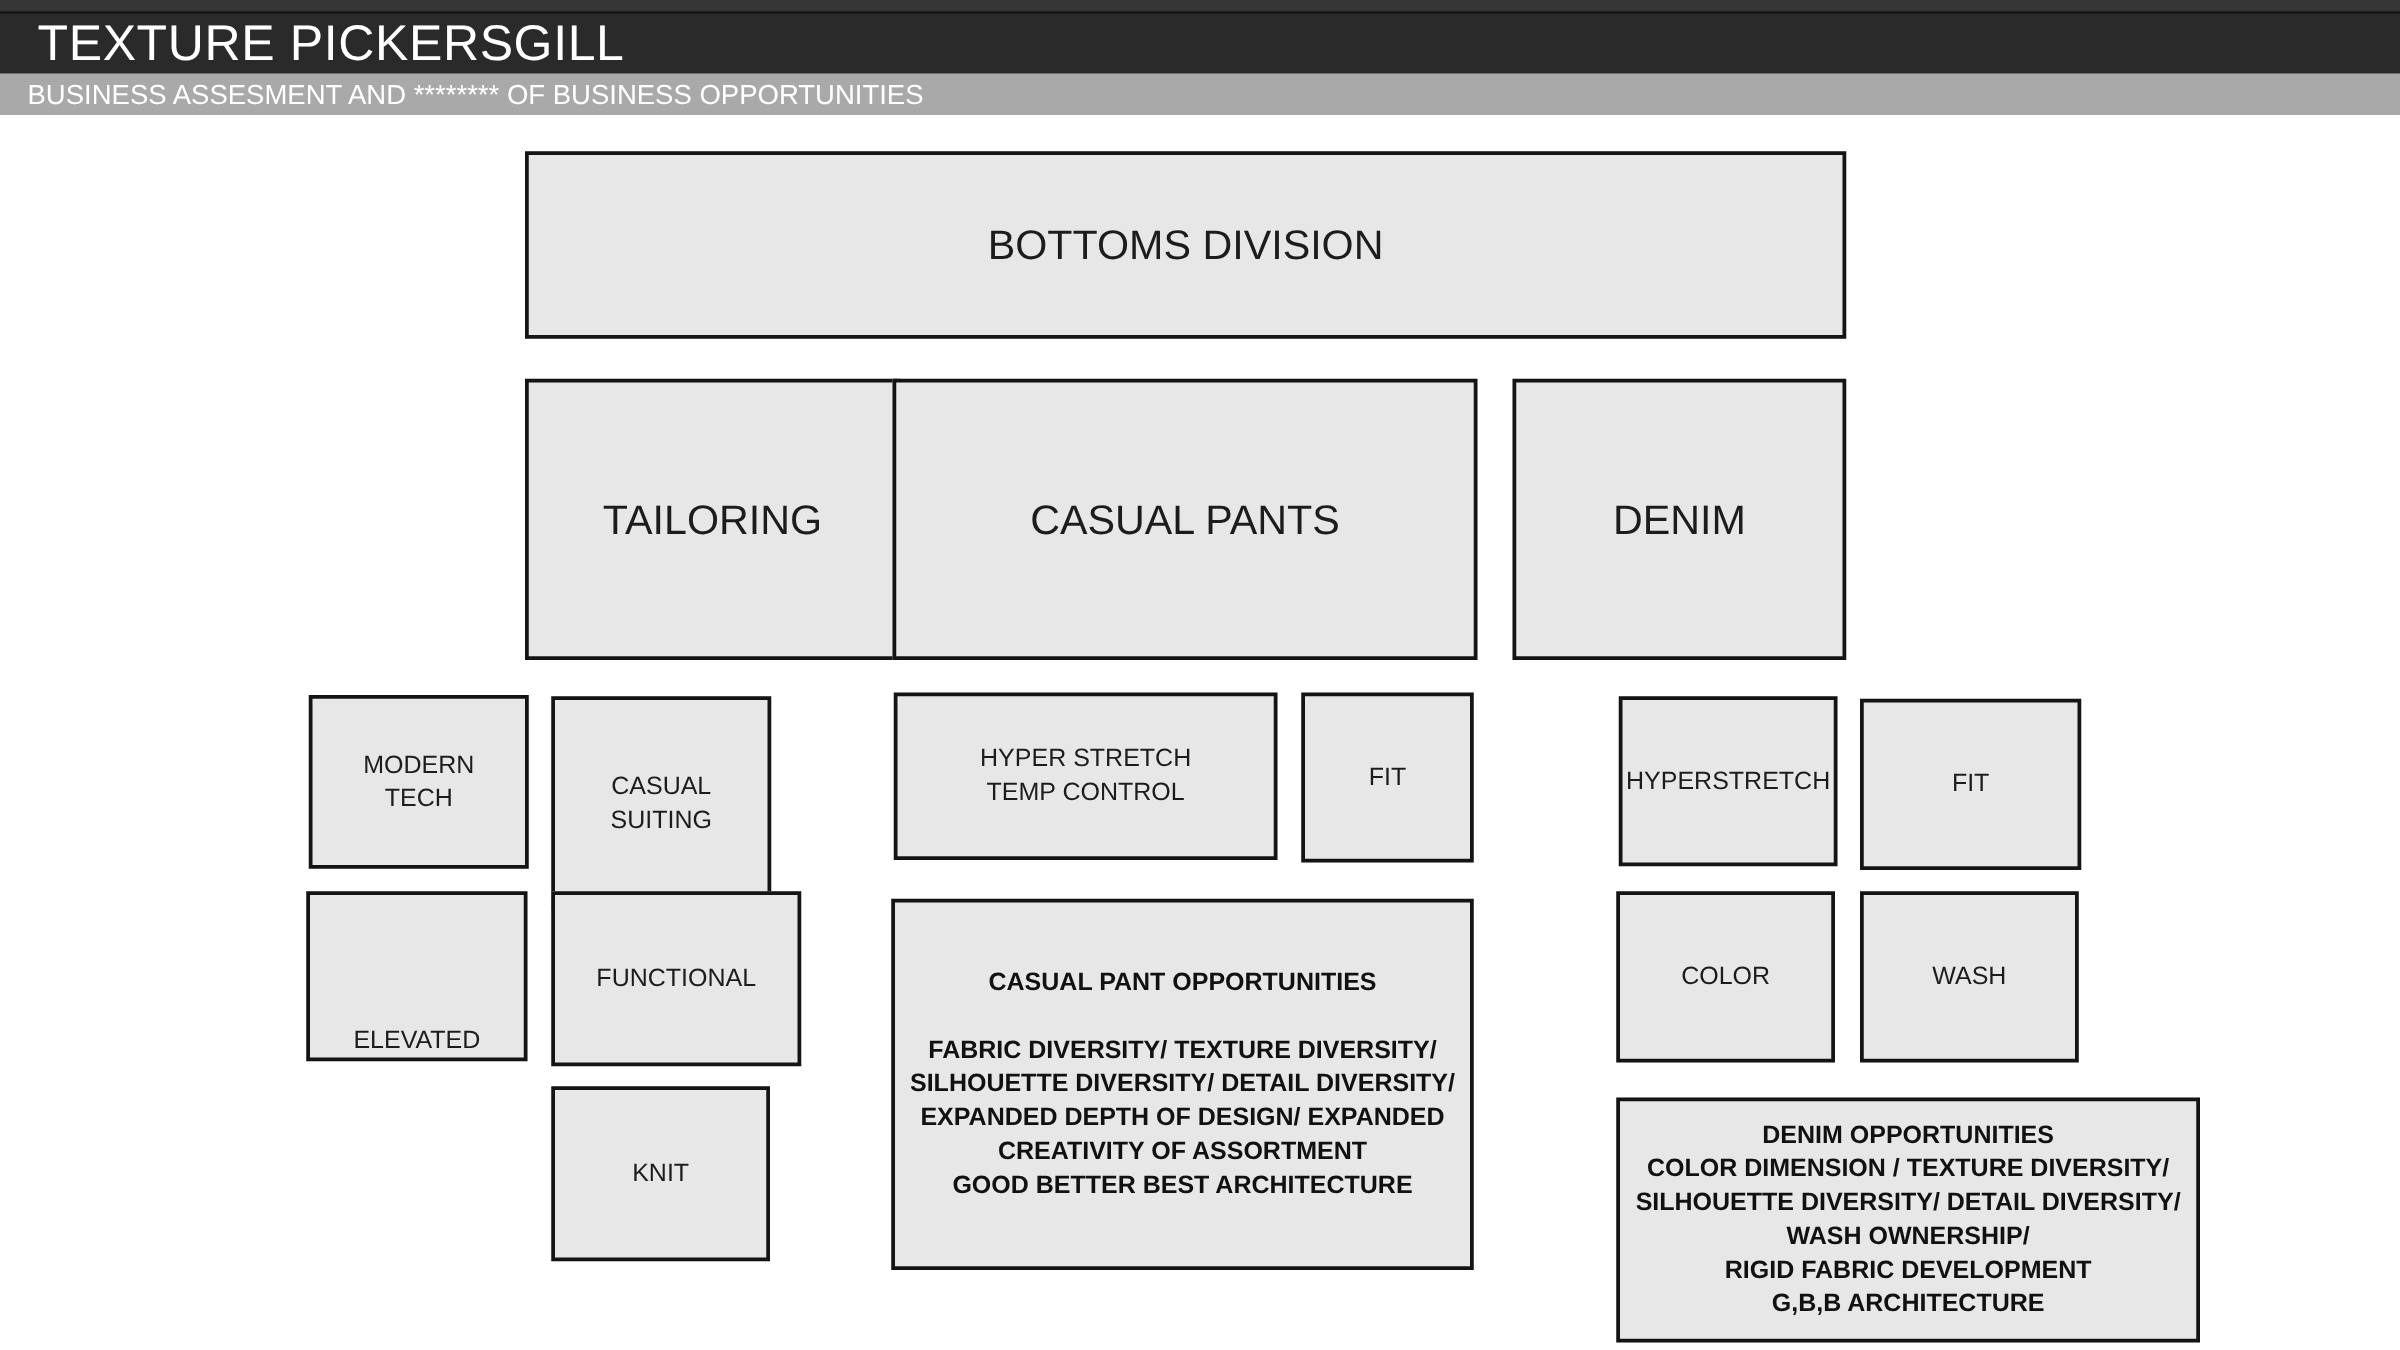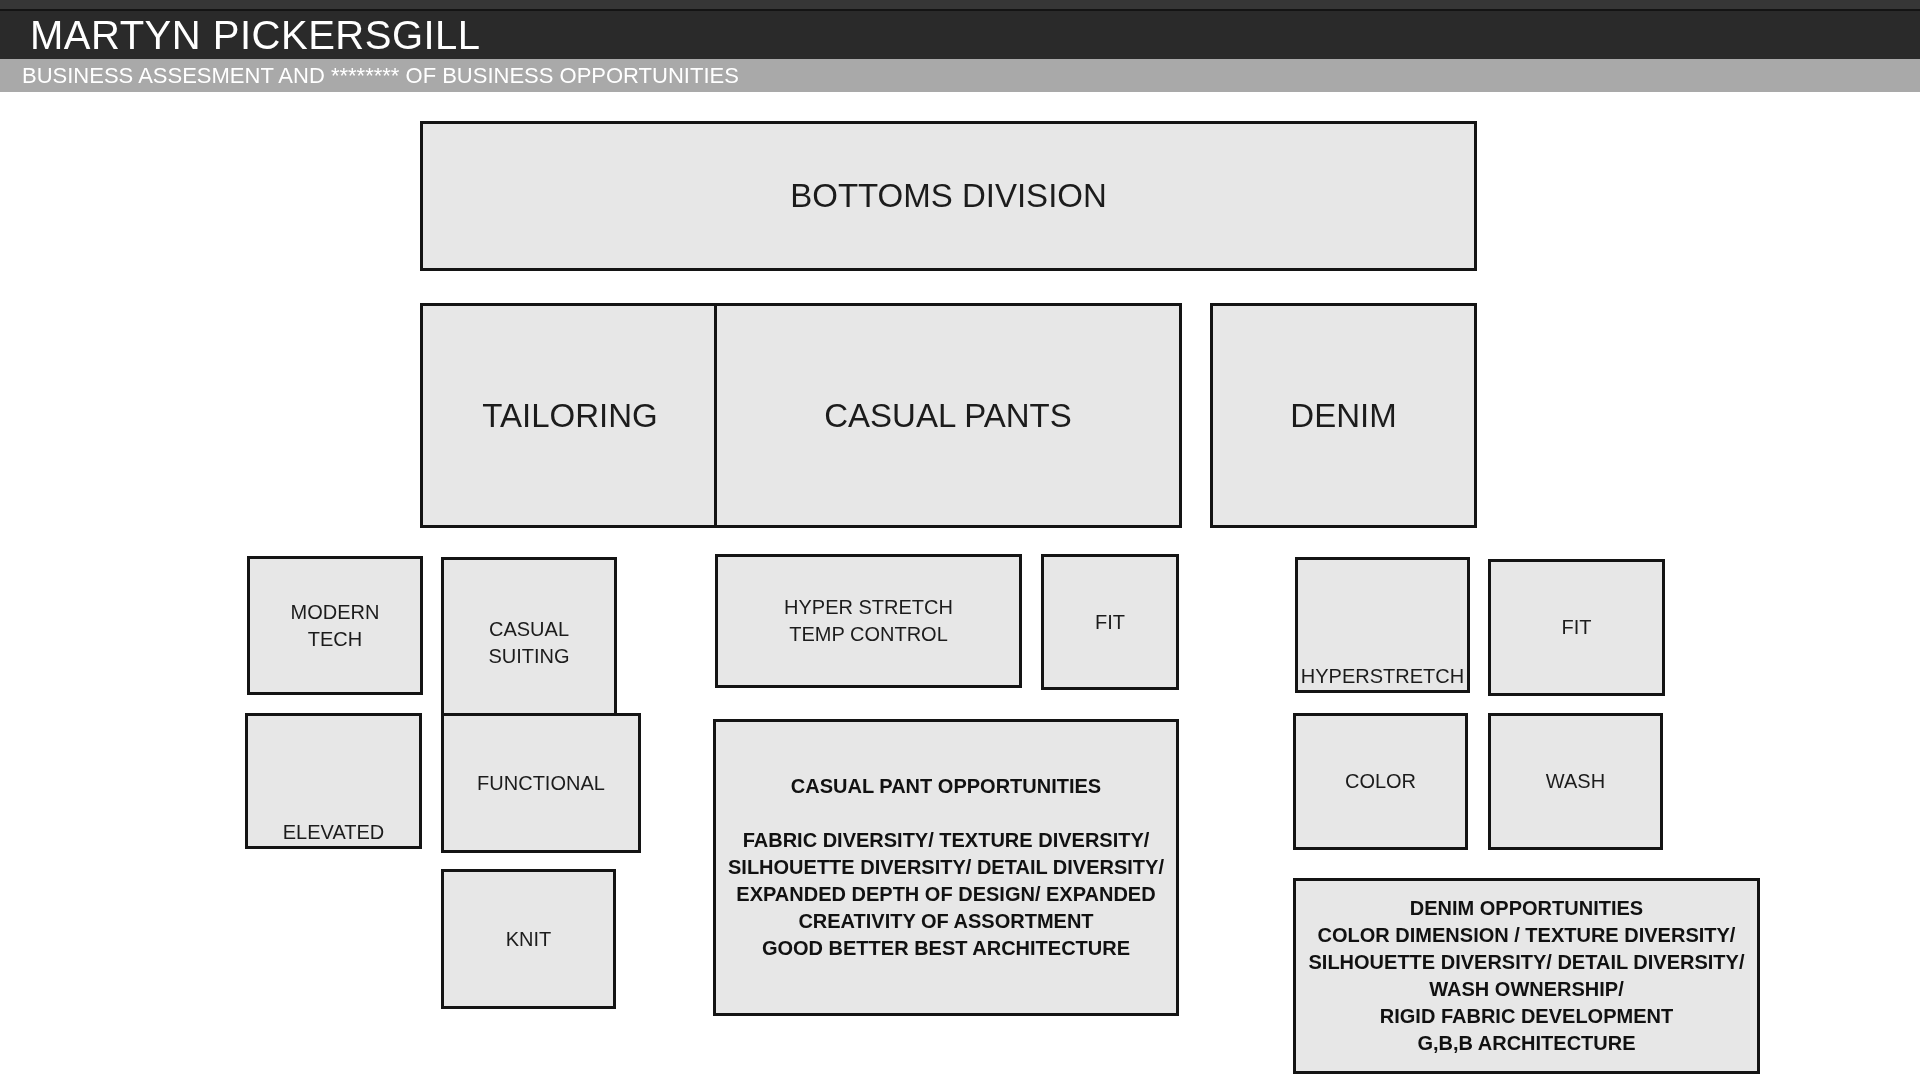--- a/index.html
+++ b/index.html
@@ -67,40 +67,40 @@
   
   #bottoms      { left: 420px;  top: 121px; width: 1057px; height: 150px; }
   #tailoring    { left: 420px;  top: 303px; width: 300px;  height: 225px; }
   #casualpants  { left: 714px;  top: 303px; width: 468px;  height: 225px; }
   #denim        { left: 1210px; top: 303px; width: 267px;  height: 225px; }
 
   #moderntech   { left: 247px;  top: 556px; width: 176px;  height: 139px; }
   #casualsuit   { left: 441px;  top: 557px; width: 176px;  height: 171px; }
   #hyperstemp   { left: 715px;  top: 554px; width: 307px;  height: 134px; }
   #fitcasual    { left: 1041px; top: 554px; width: 138px;  height: 136px; }
-  #hyperdenim   { left: 1295px; top: 557px; width: 175px;  height: 136px; justify-content: flex-end; }
+  #hyperdenim   { left: 1295px; top: 557px; width: 175px;  height: 136px; }
   #fitdenim     { left: 1488px; top: 559px; width: 177px;  height: 137px; }
 
   #elevated     { left: 245px;  top: 713px; width: 177px;  height: 136px; justify-content: flex-end; }
   #functional   { left: 441px;  top: 713px; width: 200px;  height: 140px; }
   #casualopps   { left: 713px;  top: 708px; width: 466px;  height: 297px; }
   #color        { left: 1293px; top: 713px; width: 175px;  height: 137px; }
   #wash         { left: 1488px; top: 713px; width: 175px;  height: 137px; }
 
   #knit         { left: 441px;  top: 869px; width: 175px;  height: 140px; }
   #denimopps    { left: 1293px; top: 867px; width: 467px;  height: 196px; }
 </style>
 </head>
 <body>
 
 <div id="canvas">
 
   <div class="header-bar">
     <div class="header-topstrip"></div>
-    <div class="page-title">MARTYN PICKERSGILL</div>
+    <div class="page-title">TEXTURE PICKERSGILL</div>
   </div>
   <div class="subtitle-bar">
     <div class="subtitle-text">BUSINESS ASSESMENT AND ******** OF BUSINESS OPPORTUNITIES</div>
   </div>
 
   <div>
 
     <div class="box lg" id="bottoms">
       <span class="lbl">BOTTOMS DIVISION</span>
     </div>

